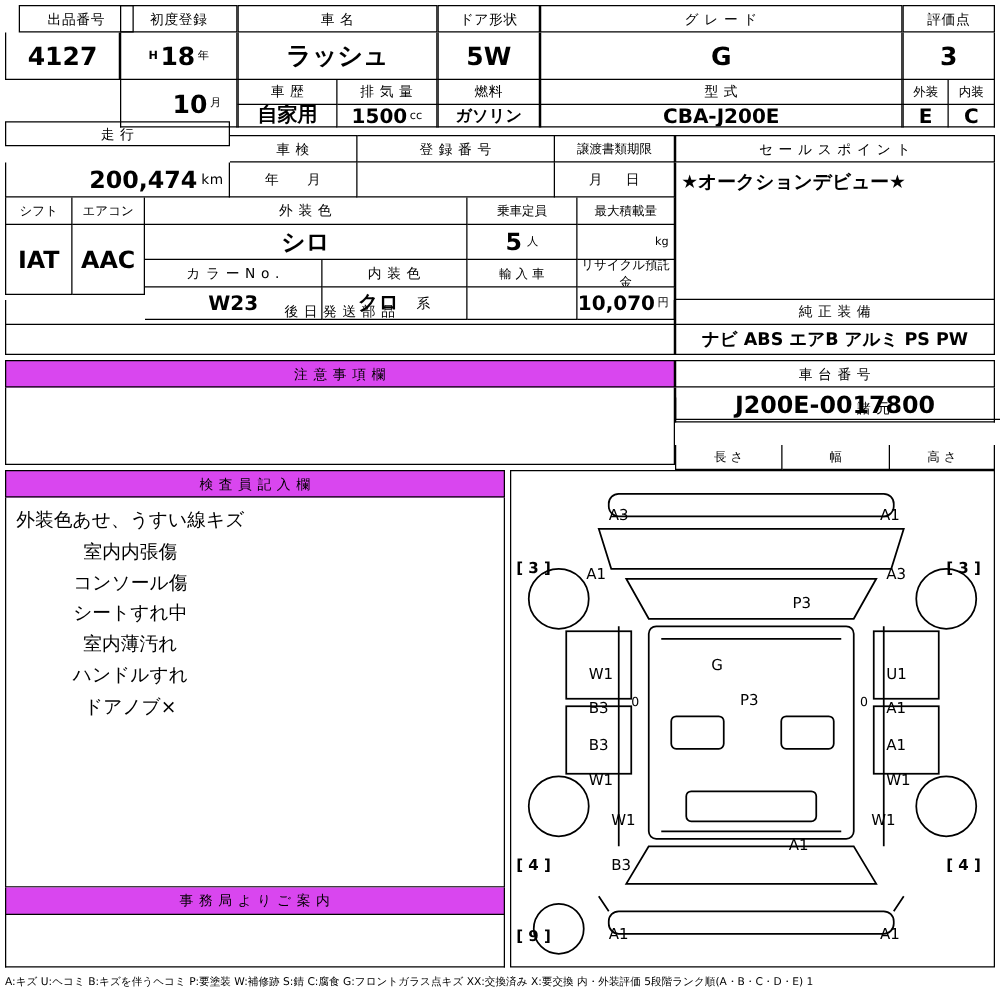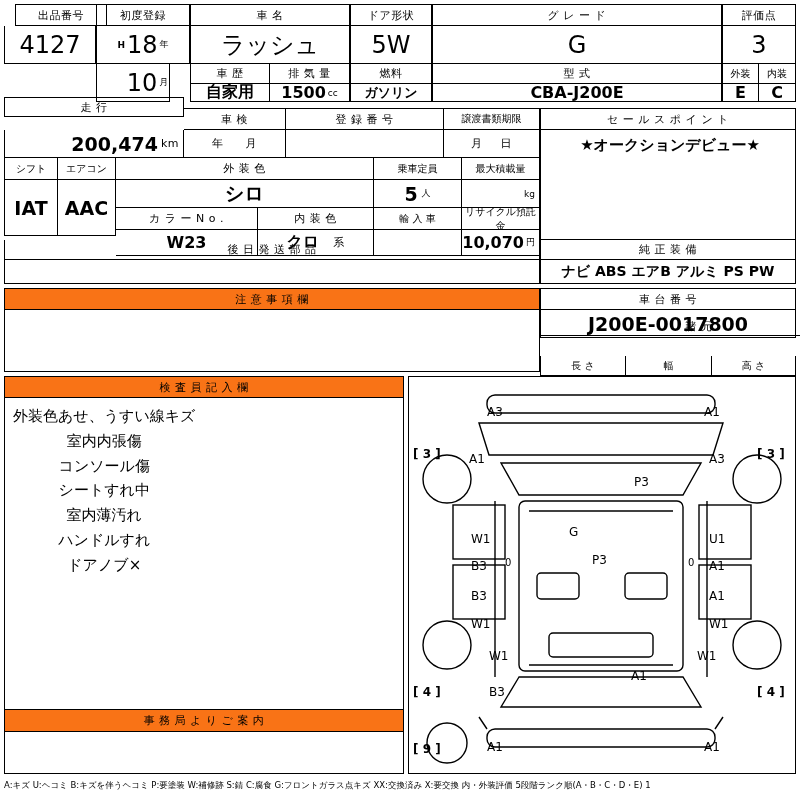--- a/index.html
+++ b/index.html
@@ -11,26 +11,26 @@
     color: #000;
     overflow: hidden;
   }
   .sheet { position: relative; width: 800px; height: 800px; }
 
   
   .bx { position: absolute; border: 1px solid #000; display:flex; align-items:center; justify-content:center; text-align:center; overflow:hidden; }
   .lbl { font-size: 11px; letter-spacing: 0.5px; }
   .lbl-sm { font-size: 10px; }
   .val { font-size: 19px; font-weight: bold; }
-  .val-lg { font-size: 24px; font-weight: normal; }
+  .val-lg { font-size: 20px; font-weight: bold; }
   .val-md { font-size: 16px; font-weight: bold; }
   .tiny { font-size: 9px; }
-  .left { justify-content: center; padding-left: 4px; text-align:left; }
+  .left { justify-content: flex-start; padding-left: 4px; text-align:left; }
   .right { justify-content: flex-end; padding-right: 4px; }
-  .shade { background: #f97316; }
+  .shade { background: #d946ef; }
   .col { flex-direction: column; }
 
   .sub { font-size: 9px; font-weight: normal; }
   .supA { font-size: 9px; vertical-align: super; font-weight: bold; }
 
   
   .legend { position:absolute; left:4px; top:780px; font-size:8.5px; white-space:nowrap; }
 
   
   #diagram { position:absolute; left:408px; top:376px; width:388px; height:398px; border:1px solid #000; }
@@ -58,21 +58,21 @@
 
   <div class="bx lbl" style="left:350px; top:4px; width:82px; height:22px;">ドア形状</div>
   <div class="bx val-lg" style="left:350px; top:26px; width:82px; height:38px; border-top:none;">5W</div>
 
   <div class="bx lbl" style="left:432px; top:4px; width:290px; height:22px;">グ レ ー ド</div>
   <div class="bx val-lg" style="left:432px; top:26px; width:290px; height:38px; border-top:none;">G</div>
 
   <div class="bx lbl" style="left:722px; top:4px; width:74px; height:22px;">評価点</div>
   <div class="bx val-lg" style="left:722px; top:26px; width:74px; height:38px; border-top:none;">3</div>
 
-  <div class="bx" style="left:96px; top:64px; width:74px; height:38px; border-top:none;padding-left:29px;">
+  <div class="bx" style="left:96px; top:64px; width:94px; height:38px; border-top:none;padding-left:29px;">
     <span class="val-lg">10</span>
     <span class="sub" style="margin-left:2px;">月</span>
   </div>
 
   <div class="bx lbl" style="left:190px; top:64px; width:80px; height:20px; border-top:none;">車 歴</div>
   <div class="bx val-md" style="left:190px; top:84px; width:80px; height:18px; border-top:none;">自家用</div>
 
   <div class="bx lbl" style="left:270px; top:64px; width:80px; height:20px; border-top:none; border-left:none;">排 気 量</div>
   <div class="bx" style="left:270px; top:84px; width:80px; height:18px; border-top:none; border-left:none;">
     <span class="val-md">1500</span>

